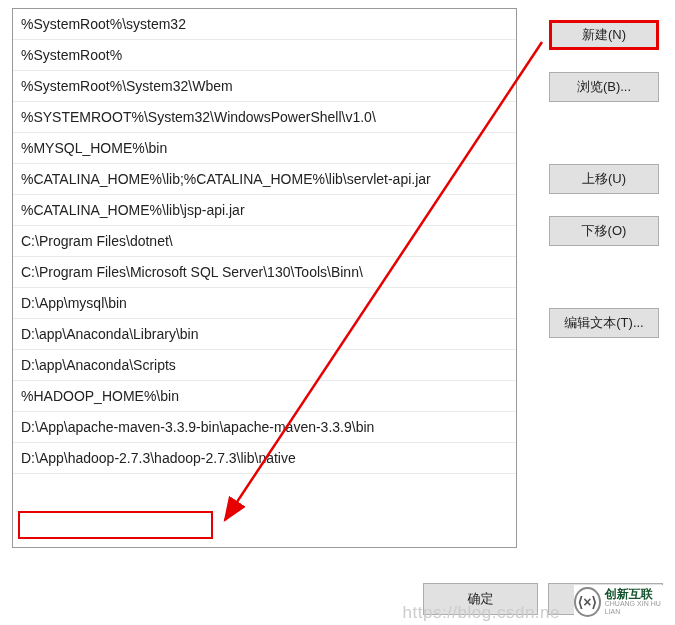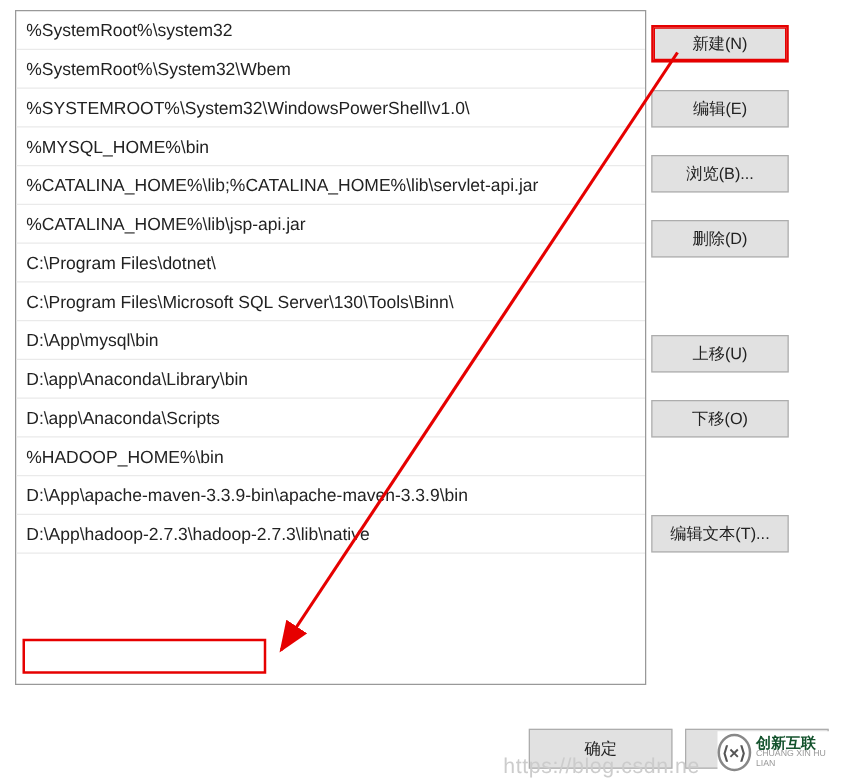--- a/index.html
+++ b/index.html
@@ -7,21 +7,21 @@
       font-family: "Microsoft YaHei", "SimSun", Arial, sans-serif;
       font-size: 13px;
       background: #fff;
       width: 675px;
       height: 625px;
       position: relative;
     }
     .container {
       display: flex;
       padding: 8px 12px;
-      gap: 4px;
+      gap: 32px;
     }
     .listbox {
       border: 1px solid #999;
       width: 505px;
       height: 540px;
       background: #fff;
       overflow: hidden;
     }
     .list-item {
       padding: 4px 8px;
@@ -121,40 +121,39 @@
       color: #999;
       line-height: 8px;
     }
   </style>
 </head>
 <body>
 
 <div class="container">
   <div class="listbox" id="listbox">
       <div class="list-item">%SystemRoot%\system32</div>
+      <div class="list-item">%SystemRoot%</div>
       <div class="list-item">%SystemRoot%\System32\Wbem</div>
       <div class="list-item">%SYSTEMROOT%\System32\WindowsPowerShell\v1.0\</div>
       <div class="list-item">%MYSQL_HOME%\bin</div>
       <div class="list-item">%CATALINA_HOME%\lib;%CATALINA_HOME%\lib\servlet-api.jar</div>
       <div class="list-item">%CATALINA_HOME%\lib\jsp-api.jar</div>
       <div class="list-item">C:\Program Files\dotnet\</div>
       <div class="list-item">C:\Program Files\Microsoft SQL Server\130\Tools\Binn\</div>
       <div class="list-item">D:\App\mysql\bin</div>
       <div class="list-item">D:\app\Anaconda\Library\bin</div>
       <div class="list-item">D:\app\Anaconda\Scripts</div>
       <div class="list-item">%HADOOP_HOME%\bin</div>
       <div class="list-item">D:\App\apache-maven-3.3.9-bin\apache-maven-3.3.9\bin</div>
       <div class="list-item">D:\App\hadoop-2.7.3\hadoop-2.7.3\lib\native</div>
     </div>
 
   <div class="button-column">
     <button class="btn highlight-red">新建(N)</button>
-    <button class="btn">编辑(E)</button>
     <button class="btn">浏览(B)...</button>
-    <button class="btn">删除(D)</button>
     <div class="spacer"></div>
     <button class="btn">上移(U)</button>
     <button class="btn">下移(O)</button>
     <div class="spacer"></div>
     <button class="btn">编辑文本(T)...</button>
   </div>
 </div>
 
 <div class="bottom-row">
   <button class="btn">确定</button>

